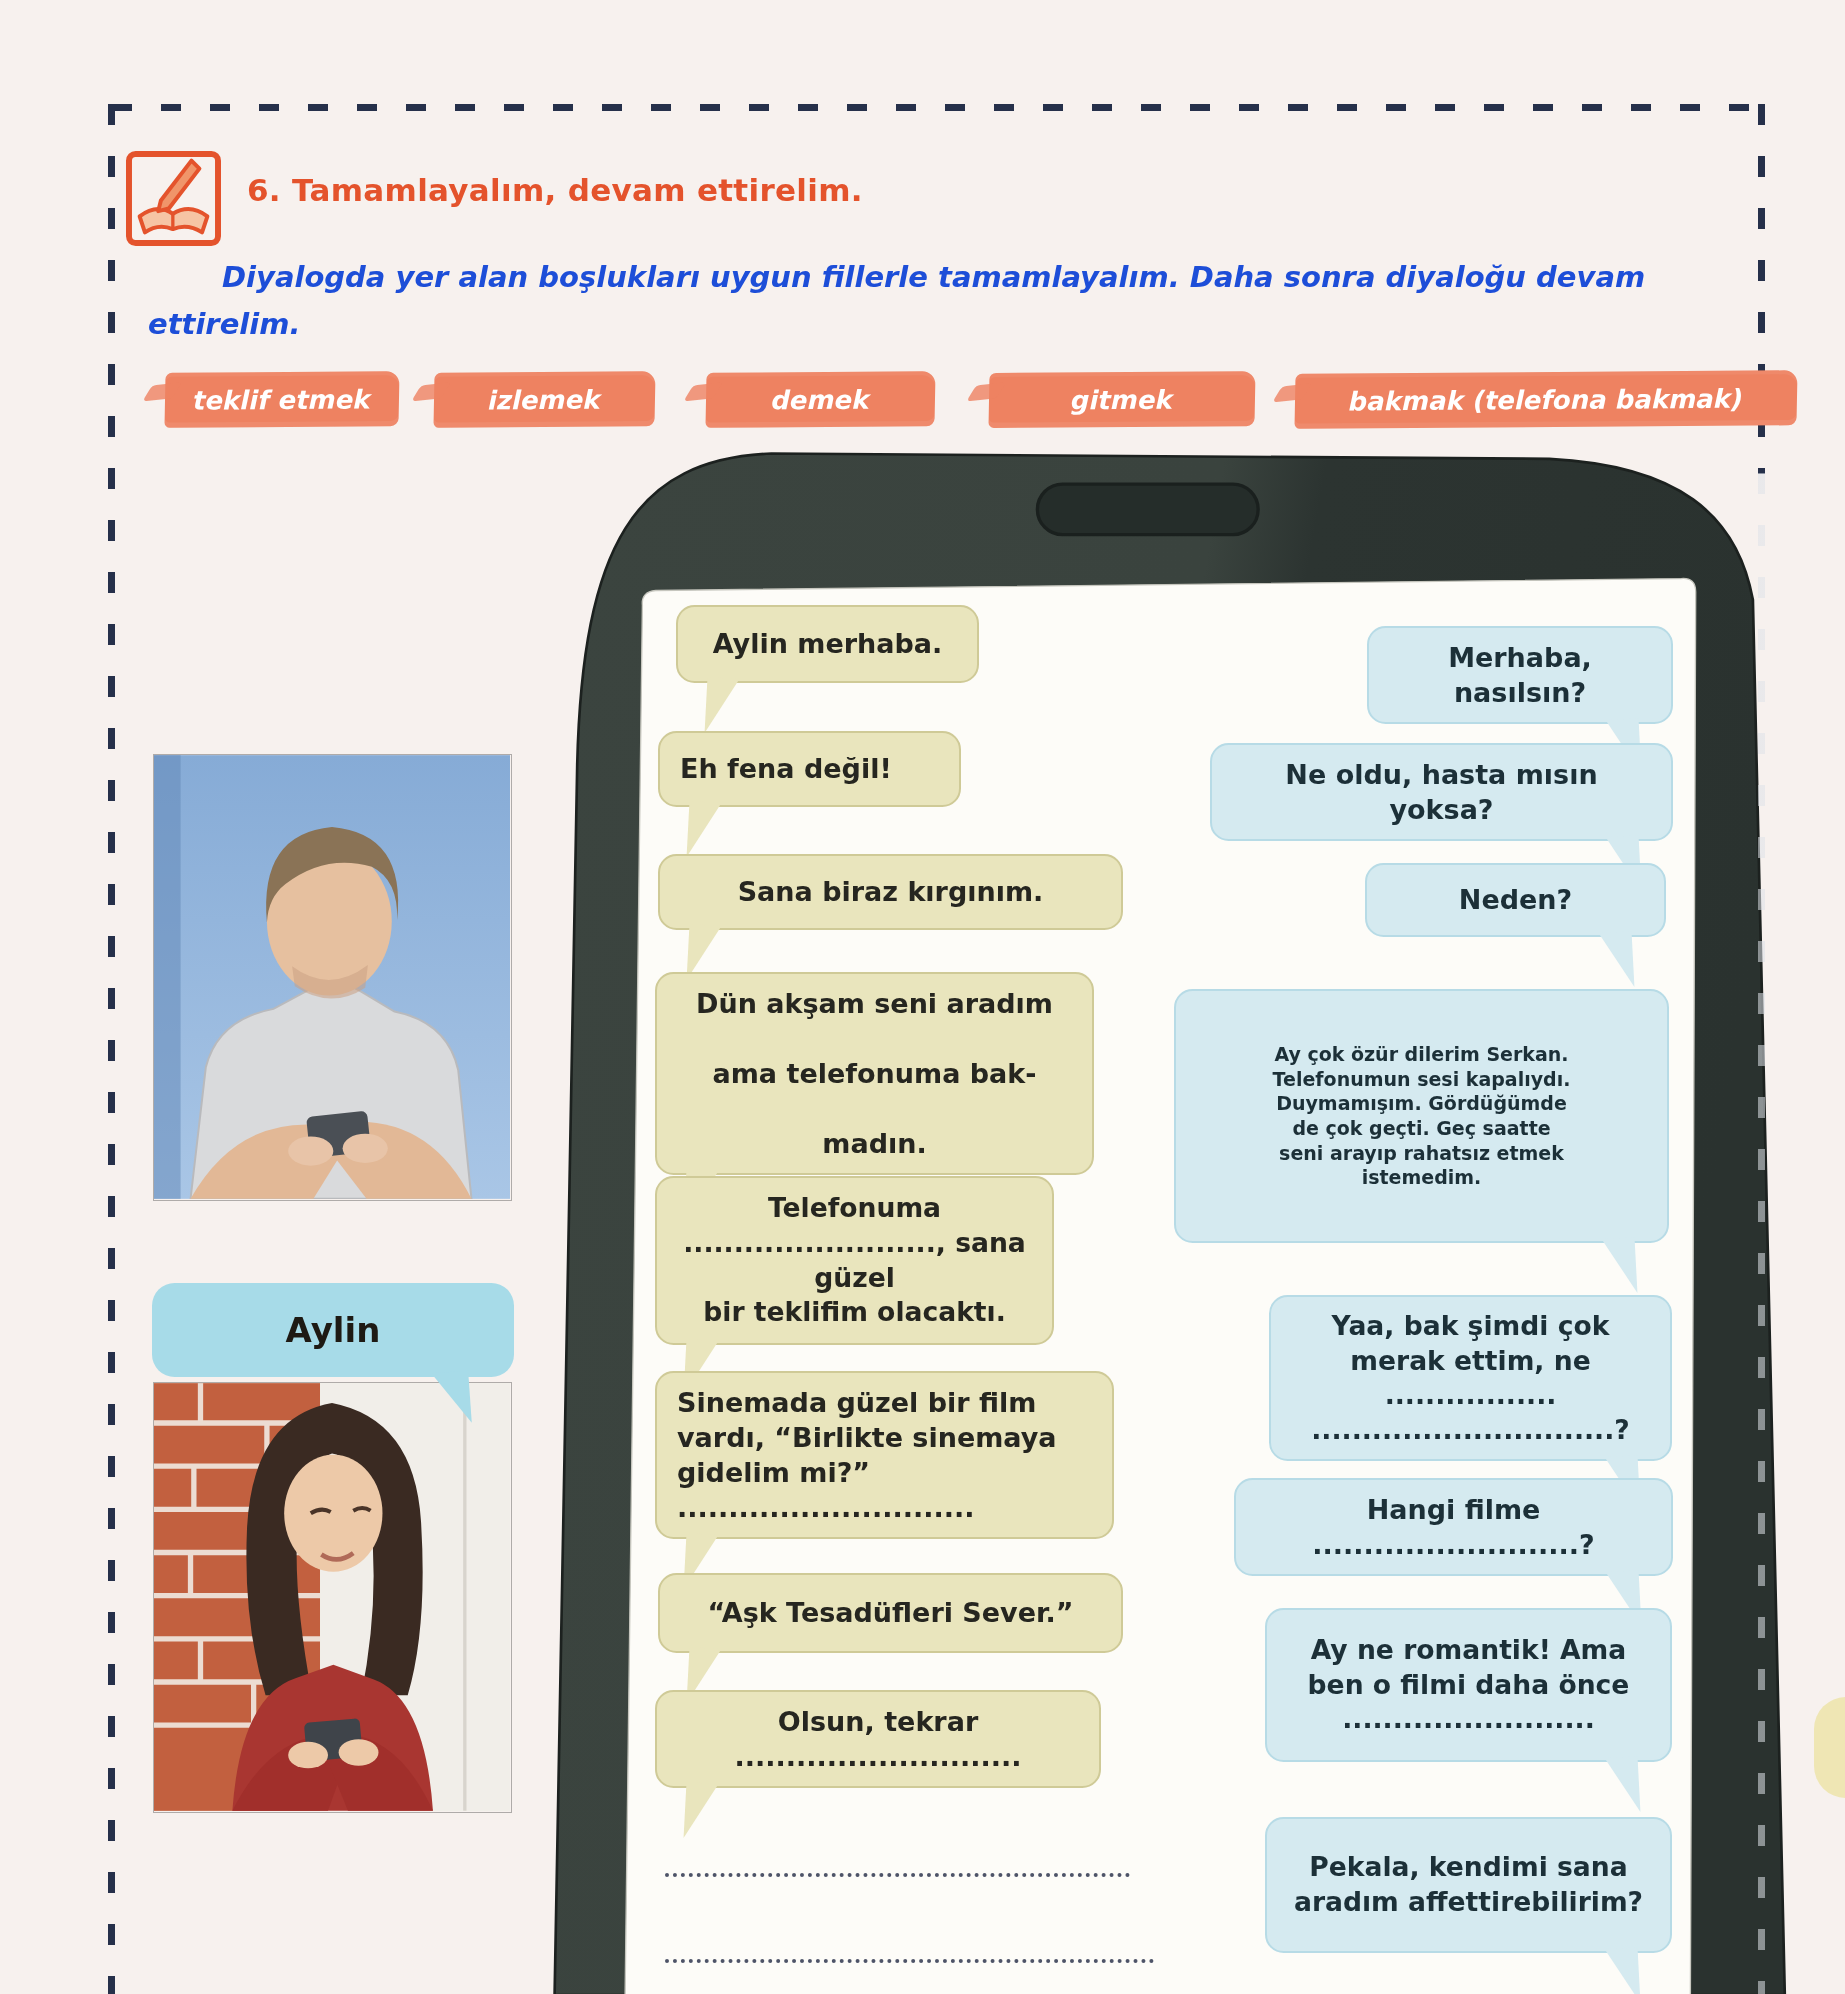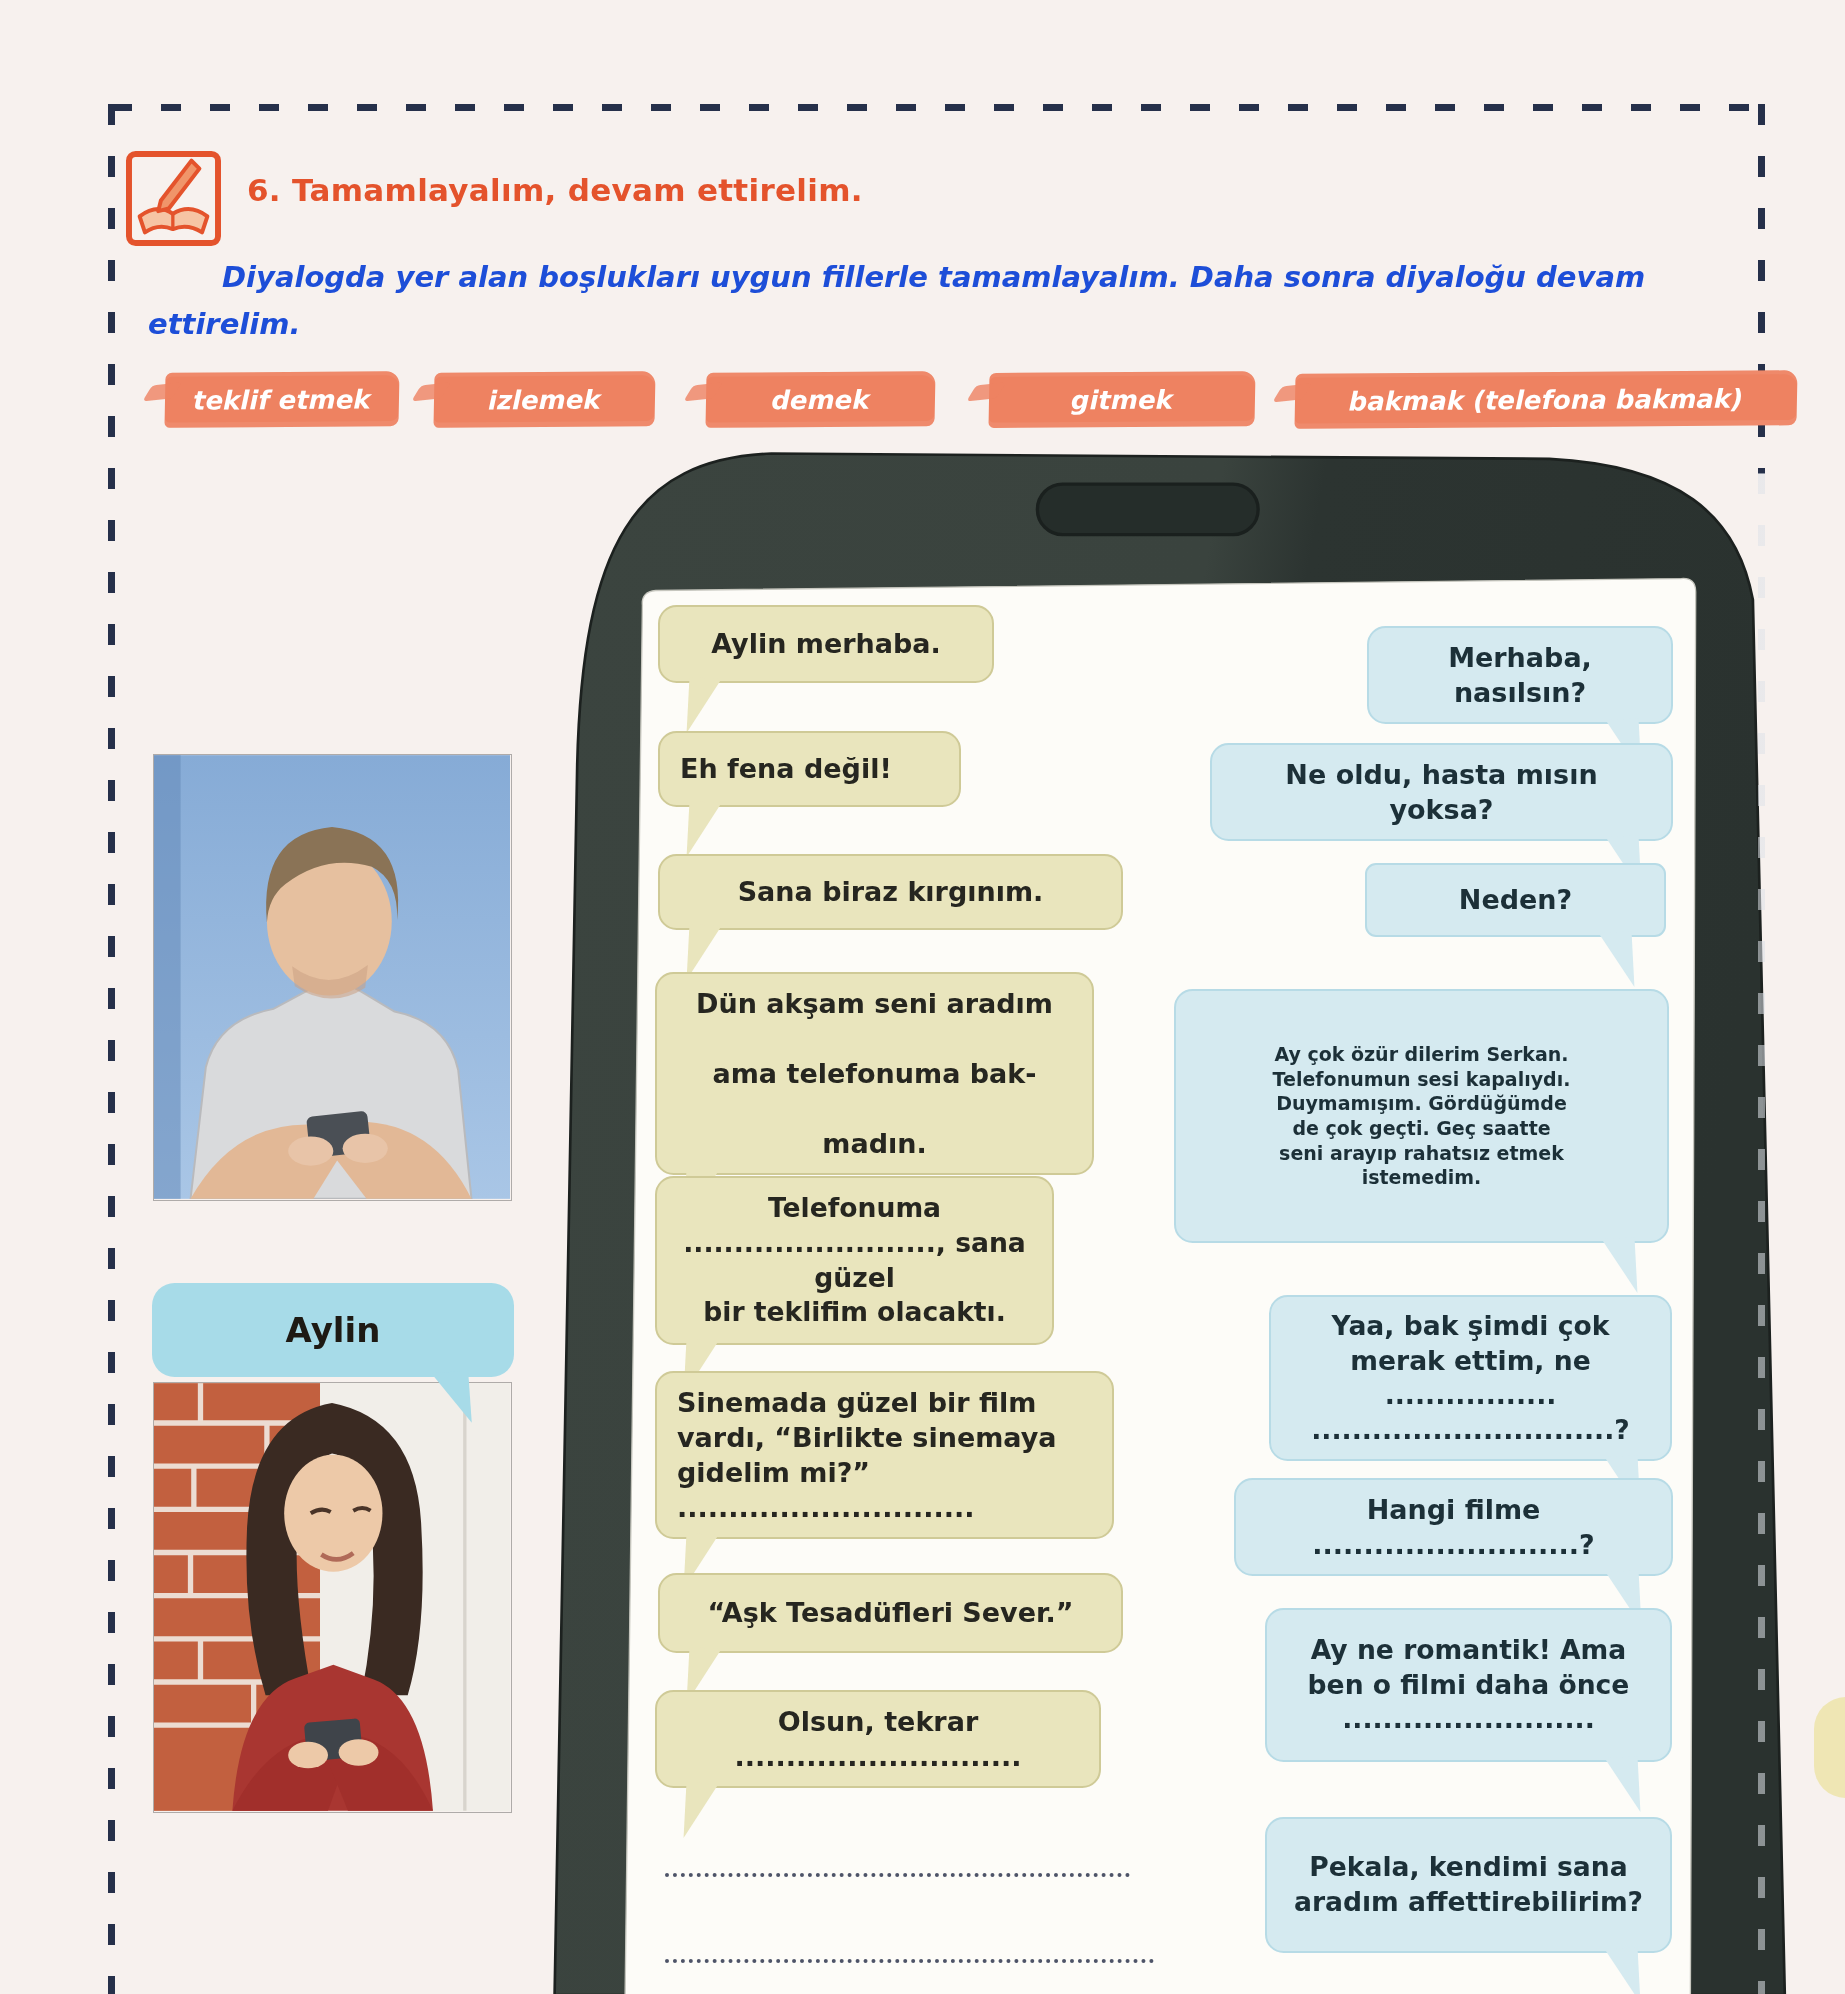--- a/index.html
+++ b/index.html
@@ -61,32 +61,32 @@
   .bubble .line{width:100%;}
   .bubble.left{background:var(--olive,#e9e5bd);border:2px solid var(--olive-b,#cfca97);
     color:#262620;text-align:center;}
   .bubble.left::after{content:"";position:absolute;left:28px;bottom:-53px;width:0;height:0;
     border-top:56px solid var(--olive,#e9e5bd);border-right:32px solid transparent;transform:rotate(3deg);}
   .bubble.right{background:var(--blue,#d5eaf0);border:2px solid var(--blue-b,#b7dbe6);
     color:#1c3038;text-align:center;}
   .bubble.right::after{content:"";position:absolute;right:31px;bottom:-53px;width:0;height:0;
     border-top:56px solid var(--blue,#d5eaf0);border-left:33px solid transparent;transform:rotate(-3deg);}
 
-  .l1{left:658px;top:605px;width:336px;min-height:78px;text-align:center;}
+  .l1{left:676px;top:605px;width:303px;min-height:78px;text-align:center;}
   .l2{left:658px;top:731px;width:303px;min-height:76px;text-align:left!important;}
   .l3{left:658px;top:854px;width:465px;min-height:76px;}
   .l4{left:655px;top:972px;width:439px;min-height:158px;gap:35px;}
   .l5{left:655px;top:1176px;width:399px;min-height:169px;font-size:26.6px;}
   .l6{left:655px;top:1371px;width:459px;min-height:158px;text-align:left!important;}
   .l7{left:658px;top:1573px;width:465px;min-height:80px;}
   .l8{left:655px;top:1690px;width:446px;min-height:88px;text-align:center;}
 
   .r1{left:1367px;top:626px;width:306px;min-height:74px;}
   .r2{left:1210px;top:743px;width:463px;min-height:74px;}
-  .r3{left:1365px;top:863px;width:301px;min-height:74px;border-radius:11px;}
+  .r3{left:1365px;top:863px;width:301px;min-height:74px;}
   .r4{left:1174px;top:989px;width:495px;min-height:254px;font-size:19px;}
   .r5{left:1269px;top:1295px;width:403px;min-height:148px;font-size:26.6px;}
   .r6{left:1234px;top:1478px;width:439px;min-height:88px;}
   .r7{left:1265px;top:1608px;width:407px;min-height:154px;font-size:26.6px;}
   .r8{left:1265px;top:1817px;width:407px;min-height:136px;font-size:26.6px;}
 
   
   .answer-line{position:absolute;height:0;border-top:4.7px dotted #4e5468;z-index:2;}
   .ans1{left:665px;top:1873px;width:465px;}
   .ans2{left:665px;top:1959px;width:489px;}

